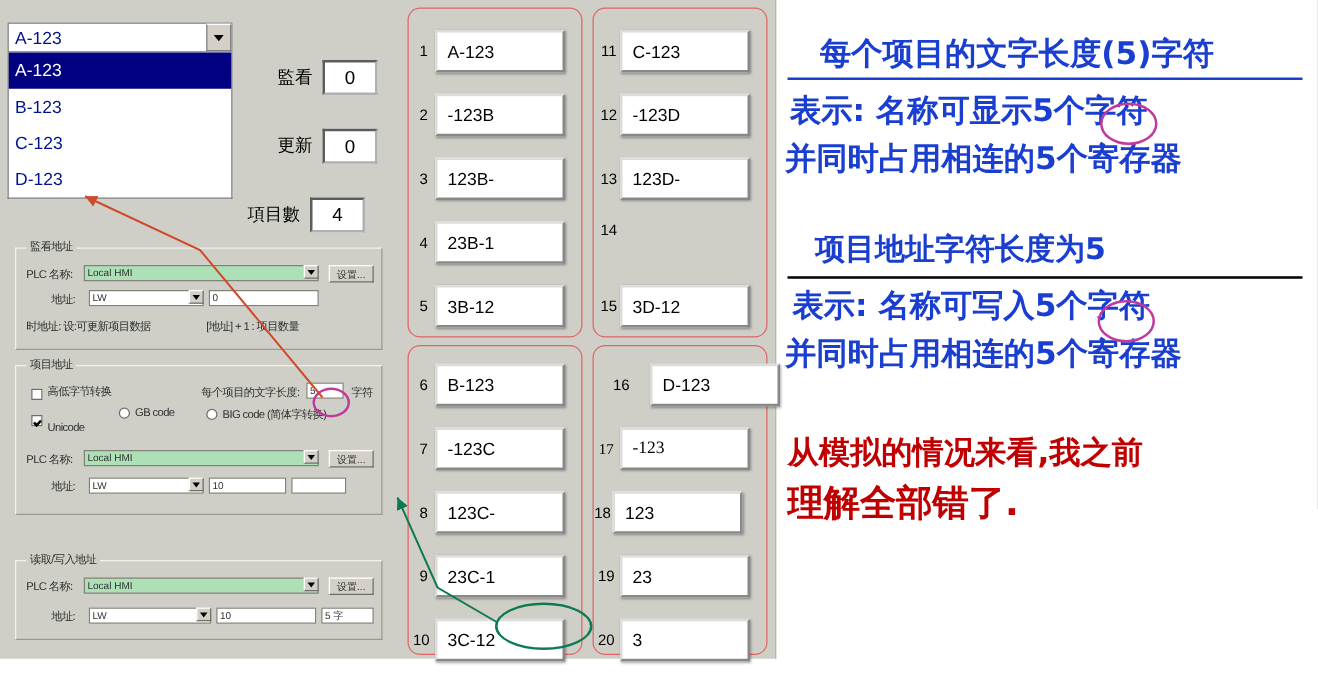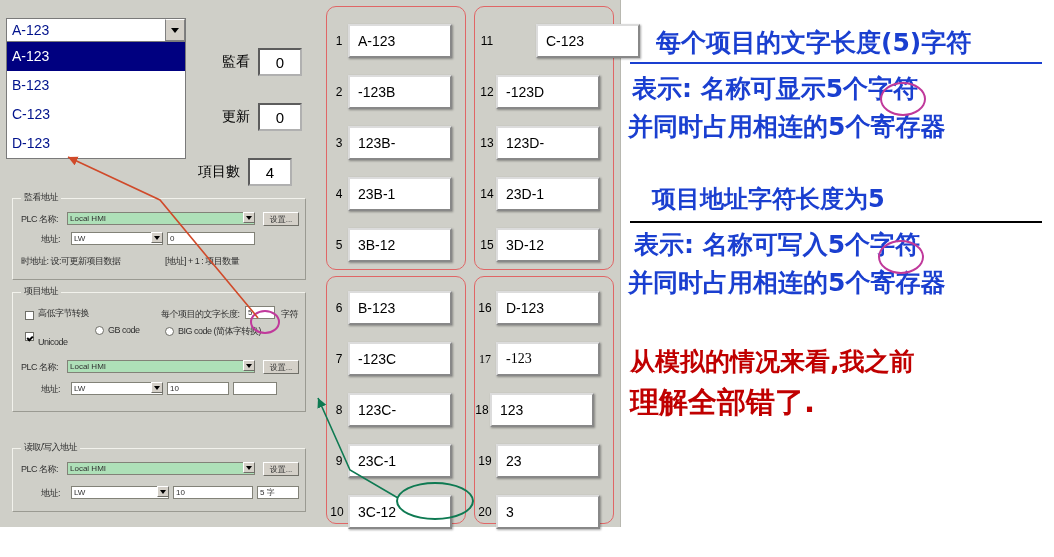--- a/index.html
+++ b/index.html
@@ -240,35 +240,34 @@
   </div>
 <div class="row" style="left:330px;top:177px;">
     <div class="idx">4</div>
     <div class="cell">23B-1</div>
   </div>
 <div class="row" style="left:330px;top:228px;">
     <div class="idx">5</div>
     <div class="cell">3B-12</div>
   </div>
 
-<div class="row" style="left:478px;top:24px;gap:40px;">
+<div class="row" style="left:478px;top:24px;">
     <div class="idx">11</div>
     <div class="cell">C-123</div>
   </div>
 <div class="row" style="left:478px;top:75px;">
     <div class="idx">12</div>
     <div class="cell">-123D</div>
   </div>
 <div class="row" style="left:478px;top:126px;">
     <div class="idx">13</div>
     <div class="cell">123D-</div>
   </div>
 <div class="row" style="left:478px;top:177px;">
     <div class="idx">14</div>
-    <div class="cell">23D-1</div>
   </div>
 <div class="row" style="left:478px;top:228px;">
     <div class="idx">15</div>
     <div class="cell">3D-12</div>
   </div>
 
 <div class="row" style="left:330px;top:291px;">
     <div class="idx">6</div>
     <div class="cell">B-123</div>
   </div>
@@ -283,21 +282,21 @@
 <div class="row" style="left:330px;top:444px;">
     <div class="idx">9</div>
     <div class="cell">23C-1</div>
   </div>
 <div class="row" style="left:326px;top:495px;">
     <div class="idx" style="width:22px;">10</div>
     <div class="cell">3C-12</div>
   </div>
 
 <div class="row" style="left:474px;top:291px;">
-    <div class="idx" style="width:22px;">16</div>
+    <div class="idx" style="width:46px;">16</div>
     <div class="cell">D-123</div>
   </div>
 <div class="row" style="left:474px;top:342px;font-family:Liberation Serif, serif;">
     <div class="idx" style="width:22px;">17</div>
     <div class="cell">-123</div>
   </div>
 <div class="row" style="left:474px;top:393px;">
     <div class="idx" style="width:16px;">18</div>
     <div class="cell">123</div>
   </div>

